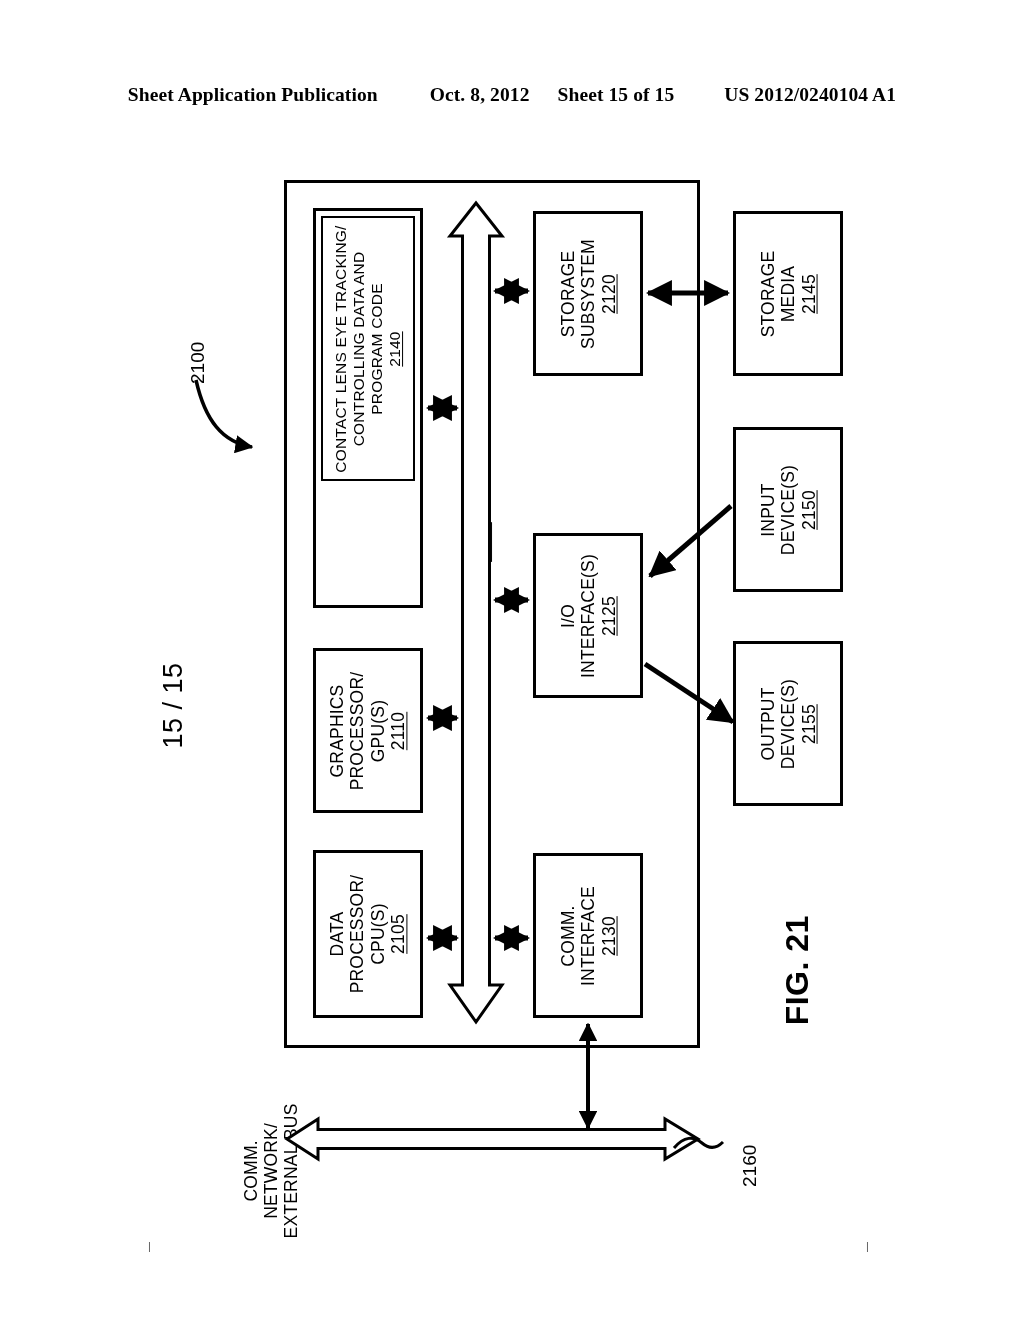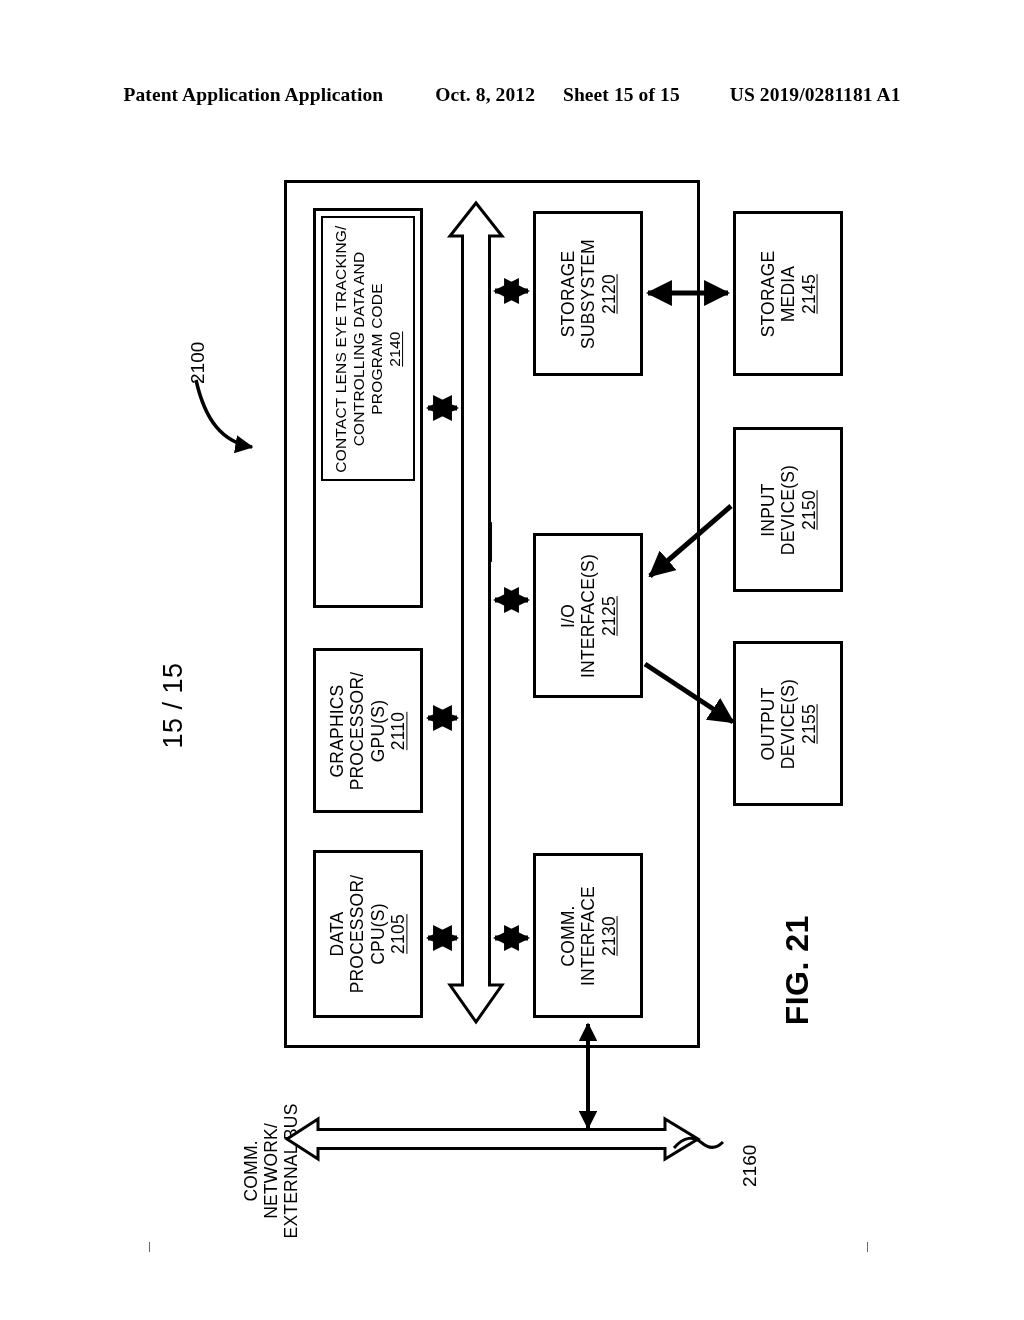--- a/index.html
+++ b/index.html
@@ -119,27 +119,27 @@
   .corner-tick {
     position: absolute;
     font-size: 11px;
     color: #555;
   }
 </style>
 </head>
 <body>
 
 <div id="page-header">
-  <span class="hdr-seg">Patent Application Application</span>
+  <span class="hdr-seg">Sheet Application Publication</span>
   <span class="gap-a"></span>
   <span class="hdr-seg">Oct. 8, 2012</span>
   <span class="gap-b"></span>
   <span class="hdr-seg">Sheet 15 of 15</span>
   <span class="gap-c"></span>
-  <span class="hdr-seg">US 2019/0281181 A1</span>
+  <span class="hdr-seg">US 2012/0240104 A1</span>
 </div>
 
 <div class="flabel vtext rot90" id="sheet-fraction" style="left: 113px; top: 690px; width: 120px;">15 / 15</div>
 
 <div class="flabel vtext rot90" id="ref-2100" style="left: 158px; top: 352px; width: 80px;">2100</div>
 
 <div class="outer-sys" id="system-boundary" style="left: 284px; top: 180px; width: 416px; height: 868px;"></div>
 
 <div class="dbox" id="box-memory" style="left: 313px; top: 208px; width: 110px; height: 400px;">
   <div class="box-label" style="width: 380px;"><span>MEMORY

